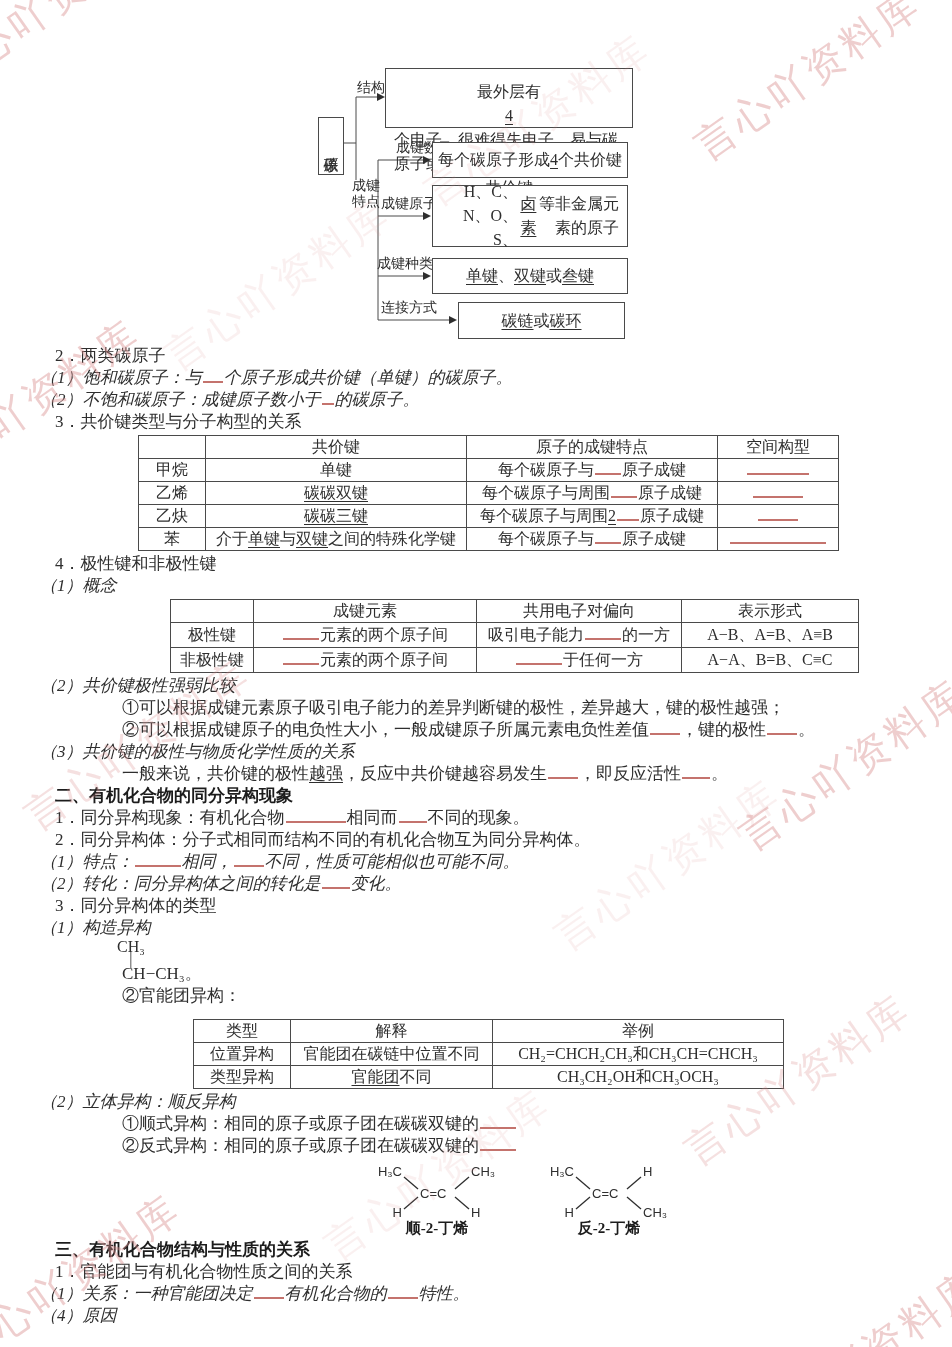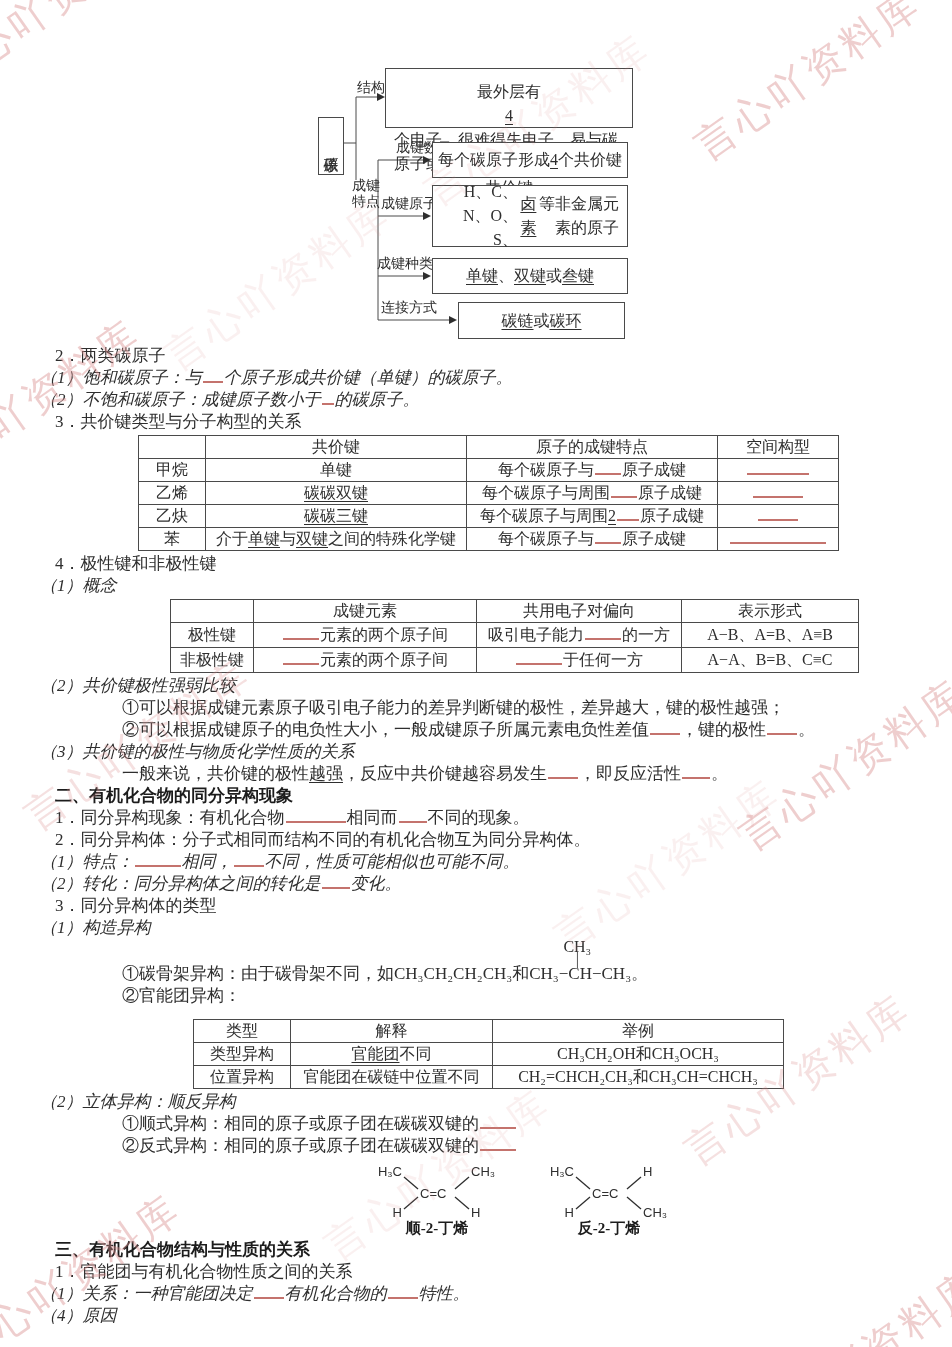--- a/index.html
+++ b/index.html
@@ -217,42 +217,42 @@
 <div class="line i1"><span>（3）共价键的极性与物质化学性质的关系</span></div>
 <div class="line i2"><span>一般来说，共价键的极性</span><span class="u">越强</span><span>，反应中共价键越容易发生</span><span class="blank" style="width: 30px;"></span><span>，即反应活性</span><span class="blank" style="width: 28px;"></span><span>。</span></div>
 
 <div class="line i0 bold"><span>二、有机化合物的同分异构现象</span></div>
 <div class="line i0"><span>1．同分异构现象：有机化合物</span><span class="blank" style="width: 60px;"></span><span>相同而</span><span class="blank" style="width: 28px;"></span><span>不同的现象。</span></div>
 <div class="line i0"><span>2．同分异构体：分子式相同而结构不同的有机化合物互为同分异构体。</span></div>
 <div class="line i1"><span>（1）特点：</span><span class="blank" style="width: 46px;"></span><span>相同，</span><span class="blank" style="width: 30px;"></span><span>不同，性质可能相似也可能不同。</span></div>
 <div class="line i1"><span>（2）转化：同分异构体之间的转化是</span><span class="blank" style="width: 28px;"></span><span>变化。</span></div>
 <div class="line i0"><span>3．同分异构体的类型</span></div>
 <div class="line i1"><span>（1）构造异构</span></div>
-<div class="line i2 iso-line"><span>①碳骨架异构：由于碳骨架不同，如CH₃CH₂CH₂CH₃和CH₃−</span><span class="cstack"><span class="above">
+<div class="line i2 iso-line"><span class="cstack"><span class="above">
         <span>CH₃</span>
         <span>|</span>
       </span>CH</span><span>−CH₃。</span></div>
 <div class="line i2"><span>②官能团异构：</span></div>
 
 <table id="tbl-isomer">
   <tbody>
       <tr>
     <th class="c0">类型</th>
     <th class="c1">解释</th>
     <th class="c2">举例</th>
   </tr>
   <tr>
+    <td class="c0">位置异构</td>
+    <td class="c1"><span>官能团在碳链中位置不同</span></td>
+    <td class="c2"><span>CH₂=CHCH₂CH₃和CH₃CH=CHCH₃</span></td>
+  </tr>
+  <tr>
     <td class="c0">类型异构</td>
     <td class="c1"><span class="u">官能团</span><span>不同</span></td>
     <td class="c2"><span>CH₃CH₂OH和CH₃OCH₃</span></td>
-  </tr>
-  <tr>
-    <td class="c0">位置异构</td>
-    <td class="c1"><span>官能团在碳链中位置不同</span></td>
-    <td class="c2"><span>CH₂=CHCH₂CH₃和CH₃CH=CHCH₃</span></td>
   </tr>
 </tbody>
   </table>
 
 <div class="line i1"><span>（2）立体异构：顺反异构</span></div>
 <div class="line i2"><span>①顺式异构：相同的原子或原子团在碳碳双键的</span><span class="blank" style="width: 36px;"></span></div>
 <div class="line i2"><span>②反式异构：相同的原子或原子团在碳碳双键的</span><span class="blank" style="width: 36px;"></span></div>
 
 <div id="fig">
   <div class="mol">

